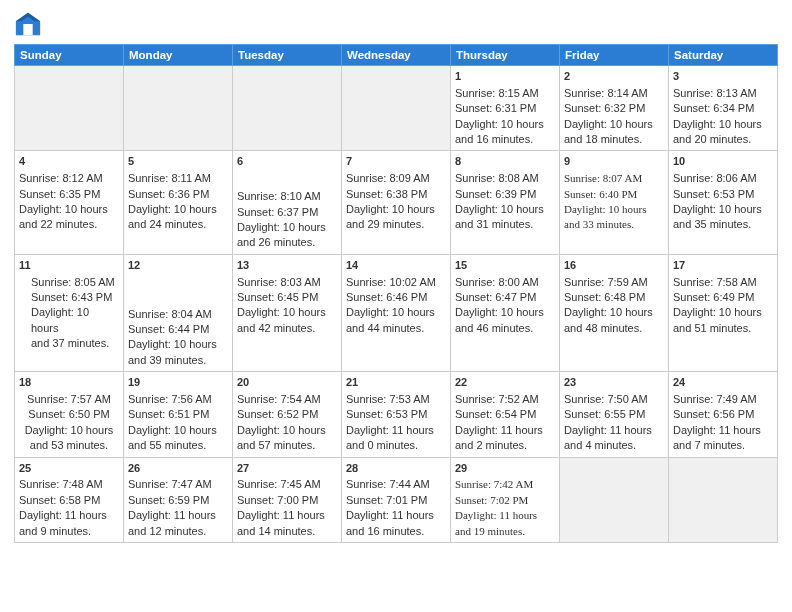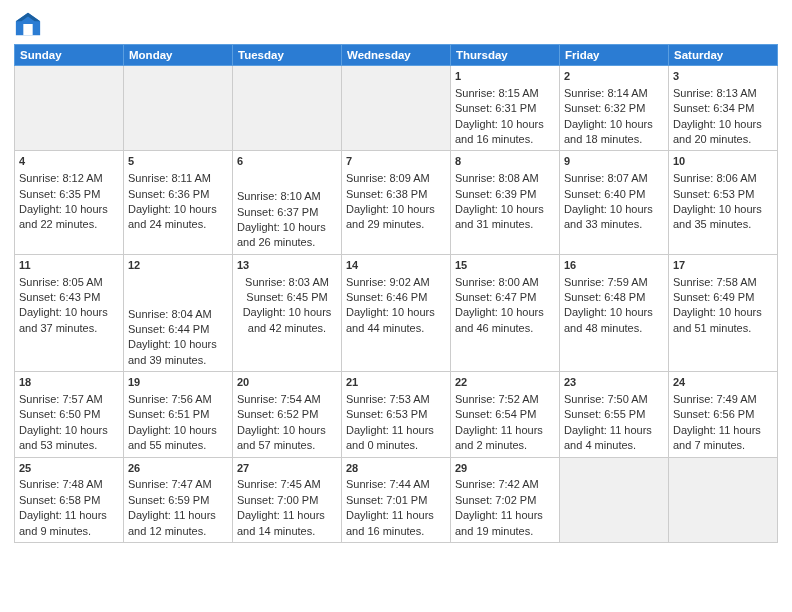--- a/index.html
+++ b/index.html
@@ -186,58 +186,58 @@
           </td>
           <td>
             <span class="day-number">8</span>
             <div class="day-info" style="white-space: pre-line;">Sunrise: 8:08 AM
 Sunset: 6:39 PM
 Daylight: 10 hours
 and 31 minutes.</div>
           </td>
           <td>
             <span class="day-number">9</span>
-            <div class="day-info" style="white-space: pre-line;">Sunrise: 8:07 AM
+            <div class="day-info" style="white-space: pre-line; font-family: Liberation Serif, serif;">Sunrise: 8:07 AM
 Sunset: 6:40 PM
 Daylight: 10 hours
 and 33 minutes.</div>
           </td>
           <td>
             <span class="day-number">10</span>
             <div class="day-info" style="white-space: pre-line;">Sunrise: 8:06 AM
 Sunset: 6:53 PM
 Daylight: 10 hours
 and 35 minutes.</div>
           </td>
         </tr>
         <tr>
           <td>
             <span class="day-number">11</span>
-            <div class="day-info" style="white-space: pre-line;">Sunrise: 8:05 AM
+            <div class="day-info" style="white-space: pre-line; margin-left: 12px;">Sunrise: 8:05 AM
 Sunset: 6:43 PM
 Daylight: 10 hours
 and 37 minutes.</div>
           </td>
           <td>
             <span class="day-number">12</span>
             <div class="day-info" style="white-space: pre-line; margin-top: 34px;">Sunrise: 8:04 AM
 Sunset: 6:44 PM
 Daylight: 10 hours
 and 39 minutes.</div>
           </td>
           <td>
             <span class="day-number">13</span>
-            <div class="day-info" style="white-space: pre-line; text-align: center;">Sunrise: 8:03 AM
+            <div class="day-info" style="white-space: pre-line;">Sunrise: 8:03 AM
 Sunset: 6:45 PM
 Daylight: 10 hours
 and 42 minutes.</div>
           </td>
           <td>
             <span class="day-number">14</span>
-            <div class="day-info" style="white-space: pre-line;">Sunrise: 9:02 AM
+            <div class="day-info" style="white-space: pre-line;">Sunrise: 10:02 AM
 Sunset: 6:46 PM
 Daylight: 10 hours
 and 44 minutes.</div>
           </td>
           <td>
             <span class="day-number">15</span>
             <div class="day-info" style="white-space: pre-line;">Sunrise: 8:00 AM
 Sunset: 6:47 PM
 Daylight: 10 hours
 and 46 minutes.</div>
@@ -253,21 +253,21 @@
             <span class="day-number">17</span>
             <div class="day-info" style="white-space: pre-line;">Sunrise: 7:58 AM
 Sunset: 6:49 PM
 Daylight: 10 hours
 and 51 minutes.</div>
           </td>
         </tr>
         <tr>
           <td>
             <span class="day-number">18</span>
-            <div class="day-info" style="white-space: pre-line;">Sunrise: 7:57 AM
+            <div class="day-info" style="white-space: pre-line; text-align: center;">Sunrise: 7:57 AM
 Sunset: 6:50 PM
 Daylight: 10 hours
 and 53 minutes.</div>
           </td>
           <td>
             <span class="day-number">19</span>
             <div class="day-info" style="white-space: pre-line;">Sunrise: 7:56 AM
 Sunset: 6:51 PM
 Daylight: 10 hours
 and 55 minutes.</div>
@@ -332,21 +332,21 @@
           </td>
           <td>
             <span class="day-number">28</span>
             <div class="day-info" style="white-space: pre-line;">Sunrise: 7:44 AM
 Sunset: 7:01 PM
 Daylight: 11 hours
 and 16 minutes.</div>
           </td>
           <td>
             <span class="day-number">29</span>
-            <div class="day-info" style="white-space: pre-line;">Sunrise: 7:42 AM
+            <div class="day-info" style="white-space: pre-line; font-family: Liberation Serif, serif;">Sunrise: 7:42 AM
 Sunset: 7:02 PM
 Daylight: 11 hours
 and 19 minutes.</div>
           </td>
           <td class="shaded"></td>
           <td class="shaded"></td>
         </tr>
       </tbody>
   </table>
 </div>

